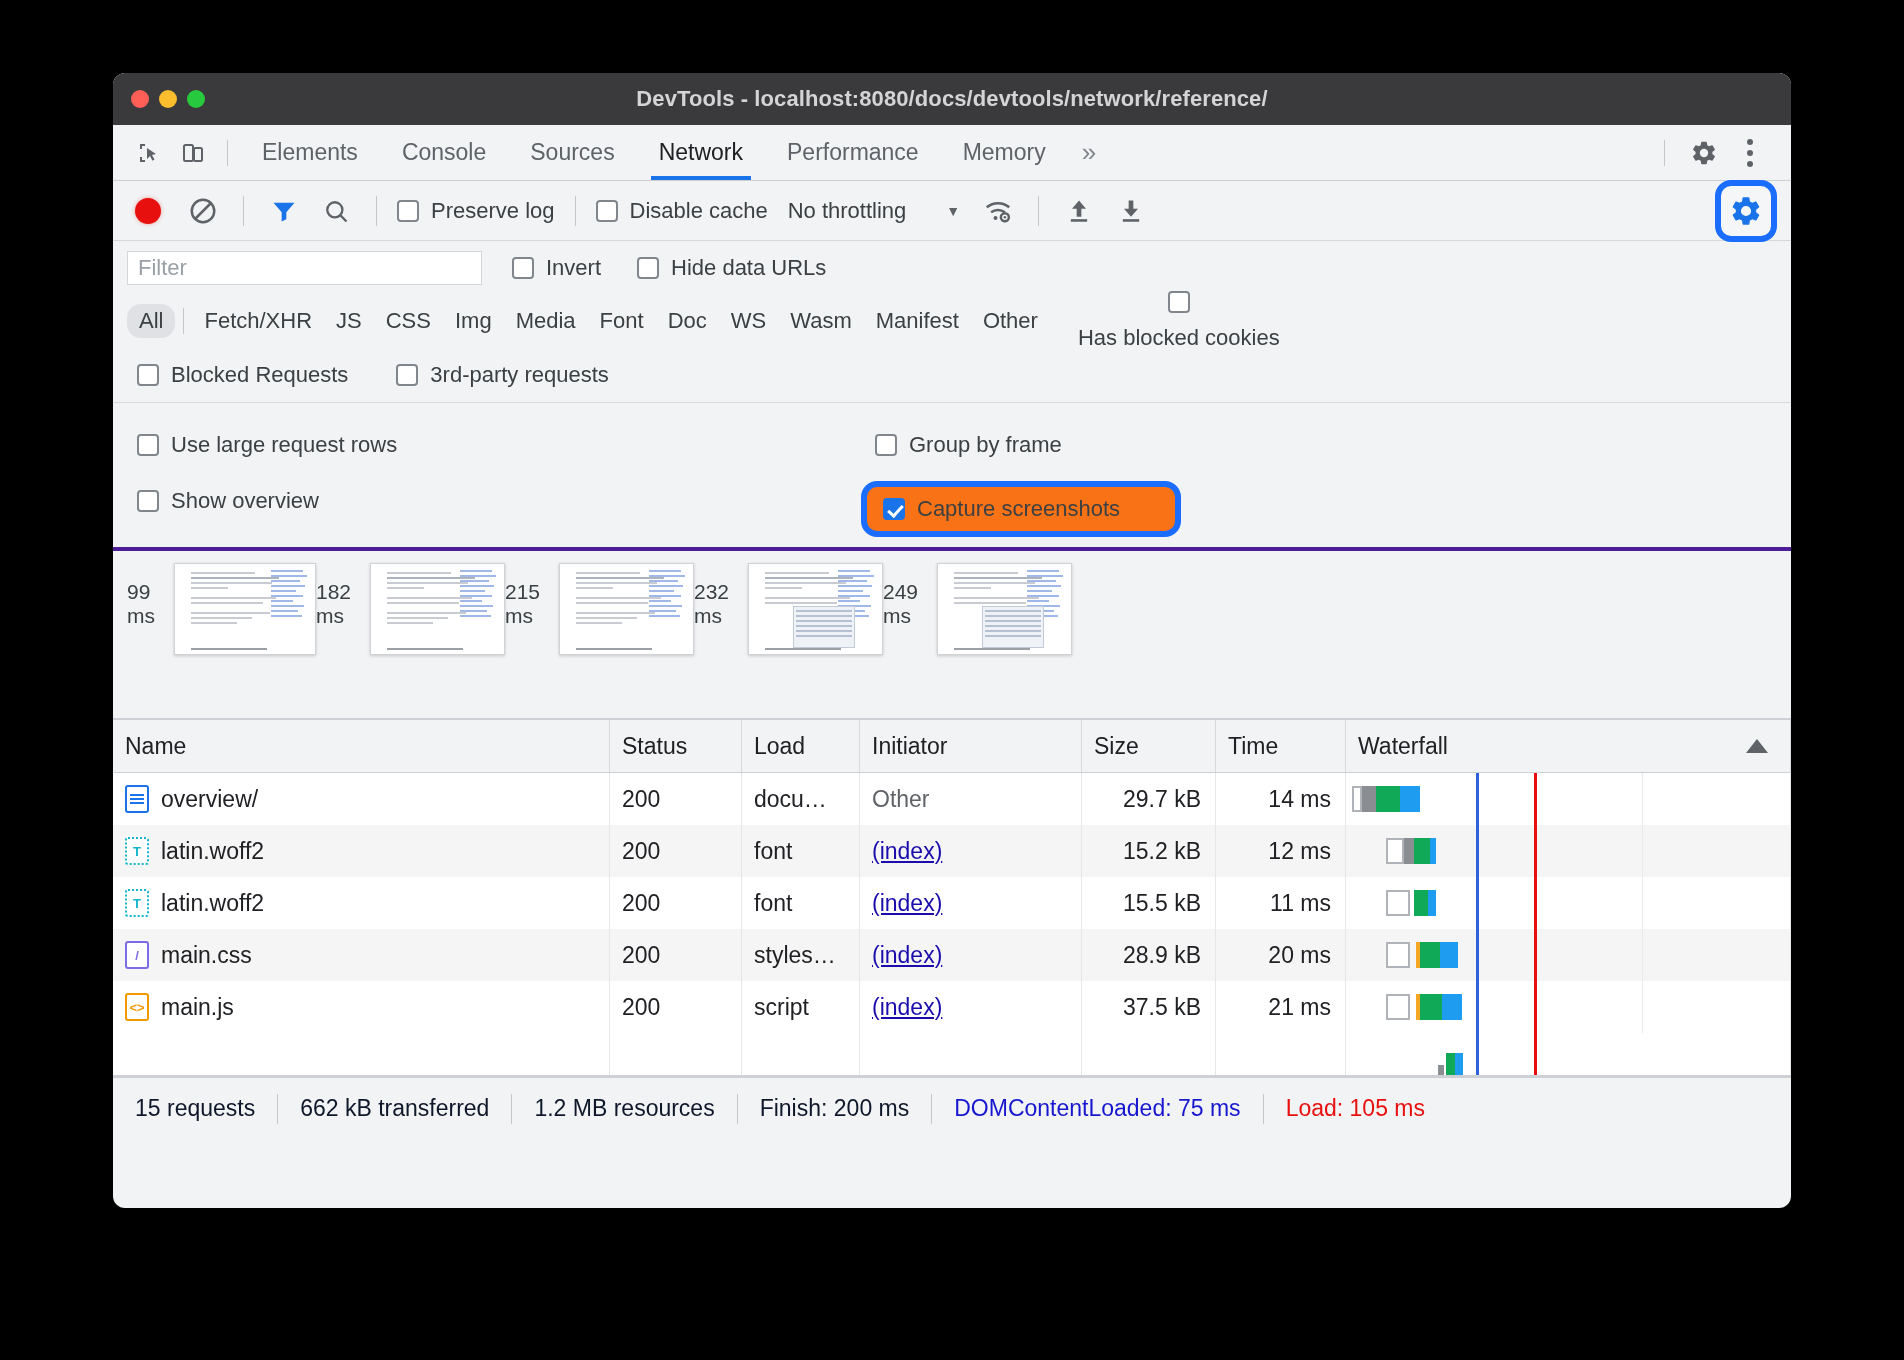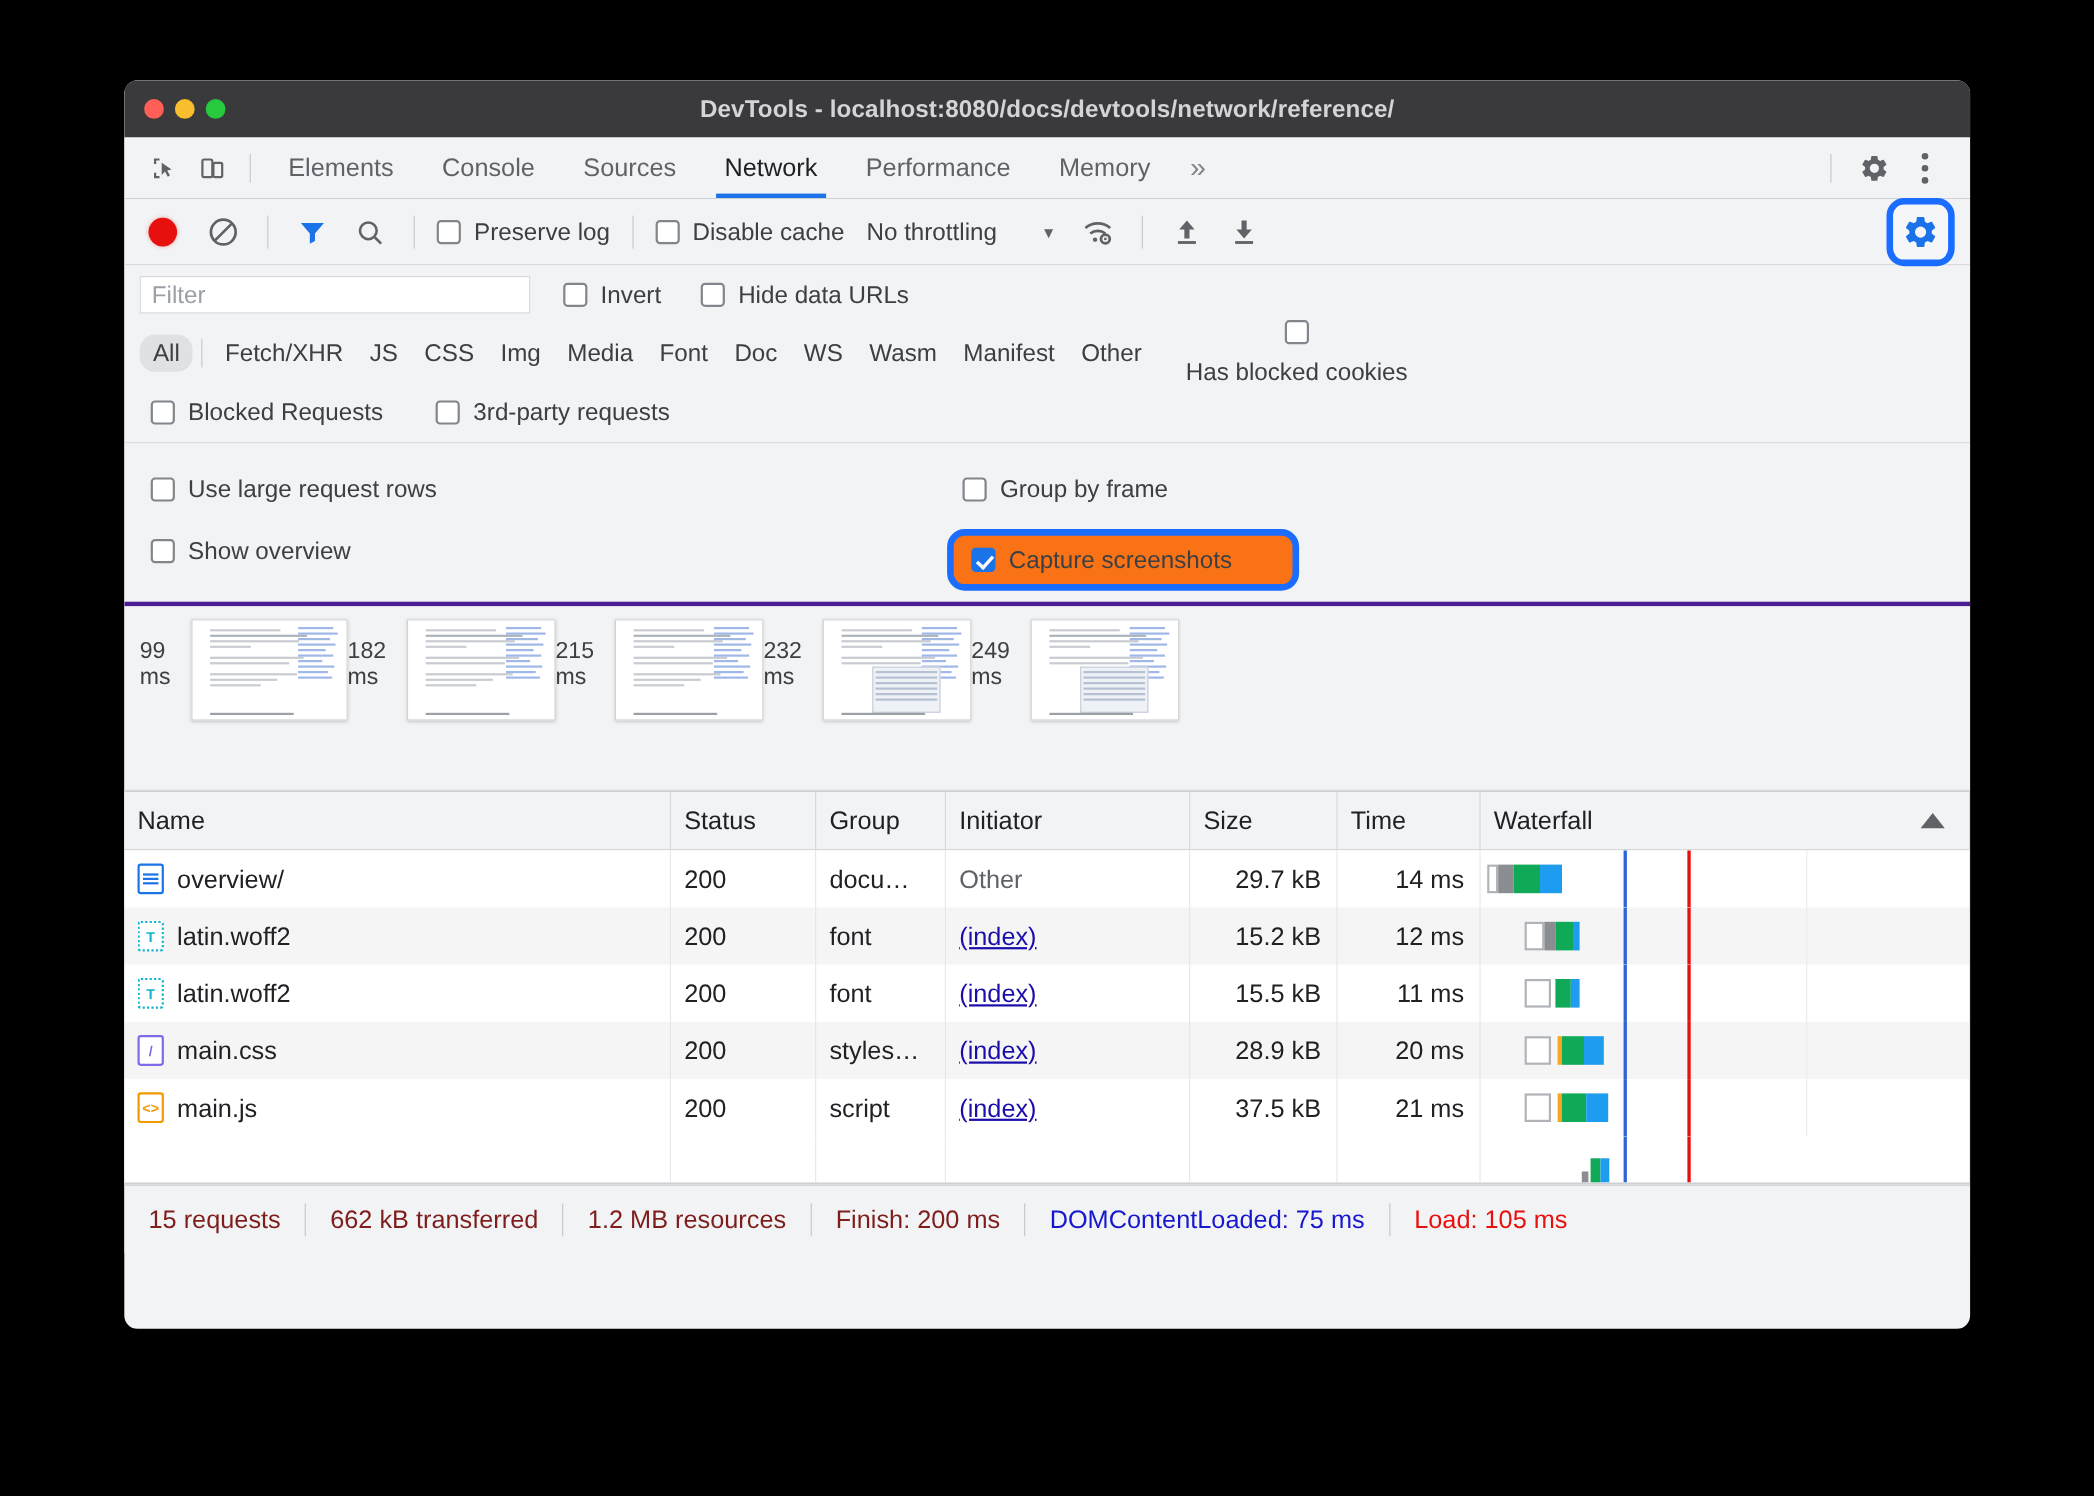--- a/index.html
+++ b/index.html
@@ -270,21 +270,21 @@
     display: flex; height: 44px; background: #fff;
     border-bottom: 2px solid #cdd0d4;
   }
   
   .statusbar {
     height: 62px; background: #f1f3f4;
     display: flex; align-items: center;
     padding-left: 22px; gap: 0;
     border-top: 1px solid #cdd0d4;
   }
-  .sb-item { font-size: 23px; color: #7f1d1d; padding: 0 22px; }
+  .sb-item { font-size: 23px; color: #0f172a; padding: 0 22px; }
   .sb-item:first-child { padding-left: 0; }
   .sb-sep { width: 1px; height: 30px; background: #c4c7ca; }
   .sb-dcl { color: #1717cf; }
   .sb-load { color: #e8100e; }
 </style>
 </head>
 <body>
 
 <div class="window">
 
@@ -641,21 +641,21 @@
           </div>
         <div class="foot"></div>
       </div>
     </div>
   </div>
 
   <div class="reqtable">
     <div class="thead">
       <div class="th c-name">Name</div>
       <div class="th c-status">Status</div>
-      <div class="th c-type">Group</div>
+      <div class="th c-type">Load</div>
       <div class="th c-init">Initiator</div>
       <div class="th c-size" style="justify-content:flex-start;padding-left:12px">Size</div>
       <div class="th c-time" style="justify-content:flex-start;padding-left:12px">Time</div>
       <div class="th c-wf" style="padding-left:12px">
         <span>Waterfall</span>
         <span class="sort-arrow"></span>
       </div>
     </div>
 
     <div class="tr">

